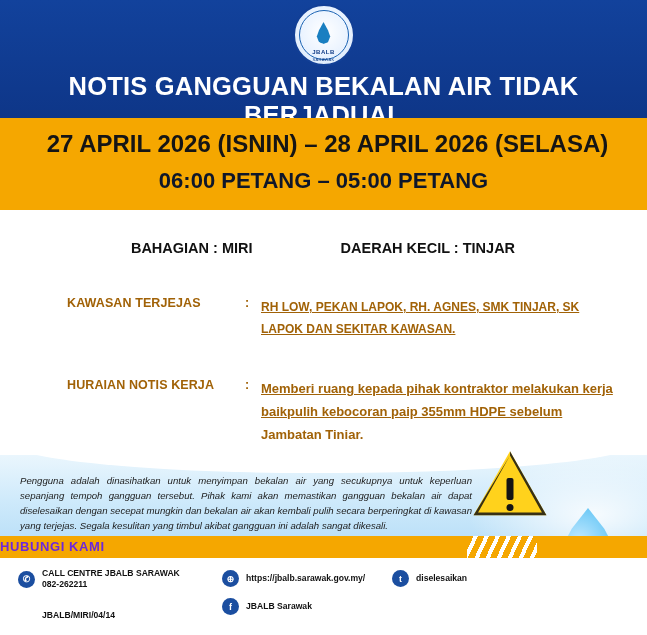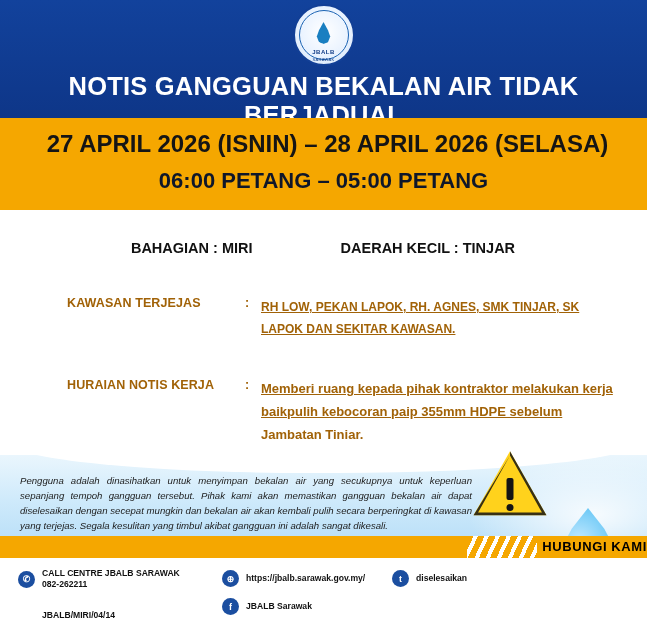--- a/index.html
+++ b/index.html
@@ -161,22 +161,22 @@
   }
   .mascot .leg.l{left:24px;}
   .mascot .leg.r{left:50px;}
 
   
   .contactbar{
     position:absolute;left:0;top:536px;width:647px;height:22px;
     background:#f5a700;
   }
   .contactbar .hub{
-    position:absolute;left:0;right:0;top:3px;text-align:right;
-    font-size:13px;font-weight:bold;color:#000000;letter-spacing:.6px;
+    position:absolute;left:0;right:0;top:3px;text-align:left;
+    font-size:13px;font-weight:bold;color:#6d28d9;letter-spacing:.6px;
   }
   .contactbar:after{
     content:"";position:absolute;right:110px;top:0;width:70px;height:22px;
     background:repeating-linear-gradient(115deg,#f5a700 0 6px,#ffffff 6px 10px);
   }
 
   
   .footer{
     position:absolute;left:0;top:558px;width:647px;height:77px;background:#ffffff;
   }

